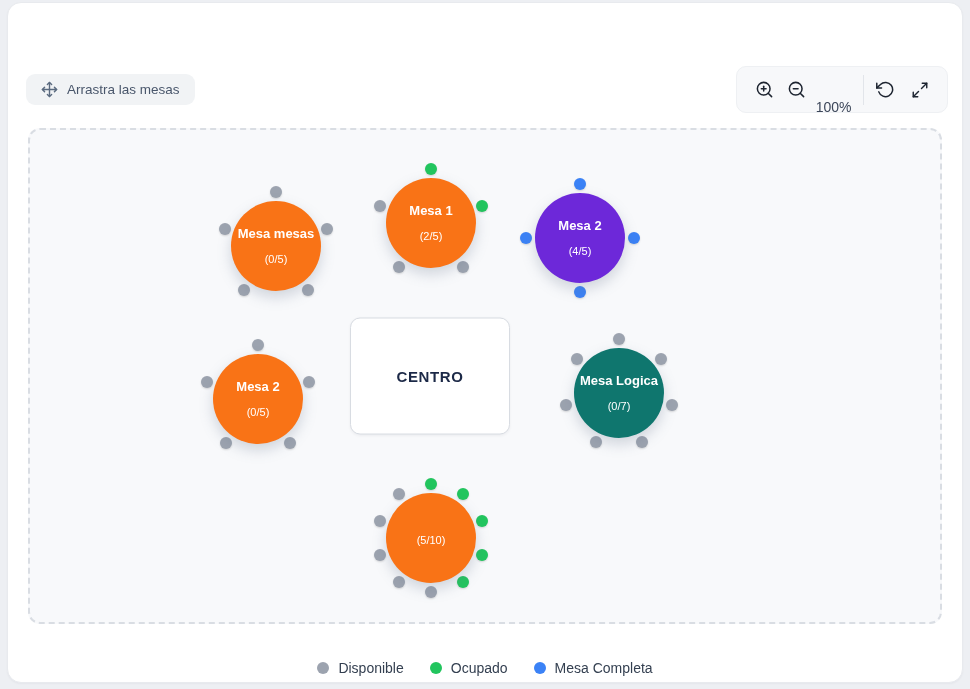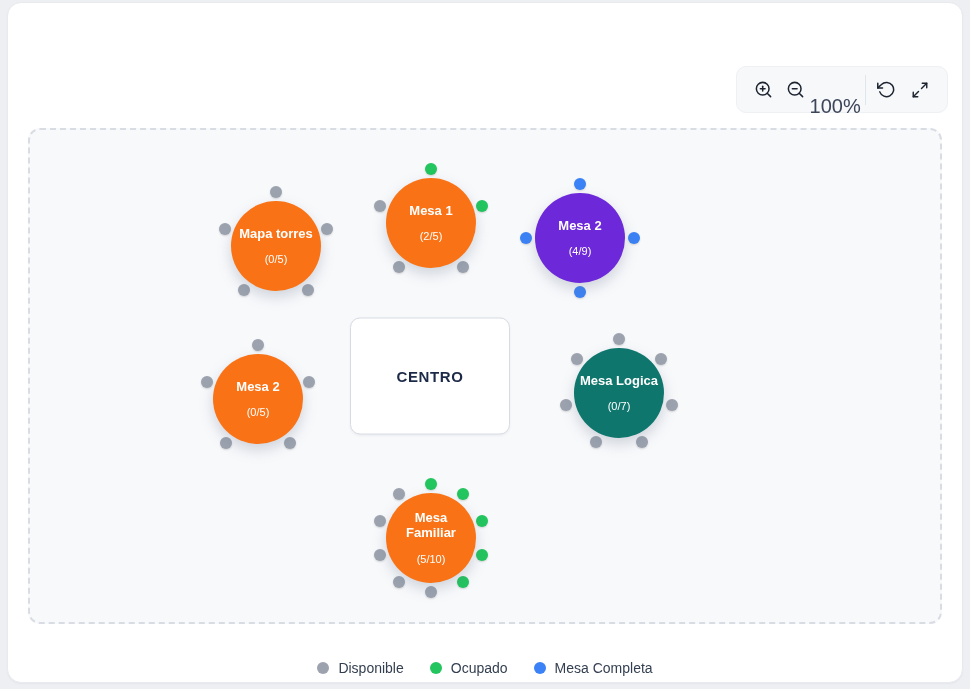--- a/index.html
+++ b/index.html
@@ -41,21 +41,21 @@
     background: #f7f8fa; border: 1px solid #eef0f3; border-radius: 10px;
     display: flex; align-items: center; padding: 0 13px;
   }
   .tool-btn {
     width: 30px; height: 30px; border: none; background: transparent;
     display: flex; align-items: center; justify-content: center;
     color: #1d2430; cursor: pointer; padding: 0;
   }
   .zoom-level {
     width: 48px; text-align: center;
-    font-size: 20px; color: #3c4659; margin-top: 34px;
+    font-size: 14px; color: #3c4659; margin-top: 34px;
   }
   .tb-divider {
     width: 1px; height: 30px; background: #e2e5ea; margin: 0 7px;
   }
   .map-area {
     position: absolute; left: 20px; top: 125px;
     width: 914px; height: 496px;
     border: 2px dashed #d9dde3; border-radius: 12px;
     background: #f8f9fb;
   }
@@ -89,20 +89,33 @@
   .legend-item { display: flex; align-items: center; gap: 9px; }
   .legend-dot { width: 12px; height: 12px; border-radius: 50%; }
   .legend-label { font-size: 14px; color: #333f50; }
 </style>
 </head>
 <body>
 
 <div class="card">
 
 
+  <div class="drag-pill">
+    <span class="mv">
+      <svg width="17" height="17" viewBox="0 0 24 24" fill="none" stroke="currentColor" stroke-width="2" stroke-linecap="round" stroke-linejoin="round">
+        <polyline points="5 9 2 12 5 15"></polyline>
+          <polyline points="9 5 12 2 15 5"></polyline>
+        <polyline points="15 19 12 22 9 19"></polyline>
+          <polyline points="19 9 22 12 19 15"></polyline>
+        <line x1="2" y1="12" x2="22" y2="12"></line>
+          <line x1="12" y1="2" x2="12" y2="22"></line>
+      </svg>
+    </span>
+    <span>Arrastra las mesas</span>
+  </div>
 
   <div class="toolbar">
     <button class="tool-btn">
       <svg width="19" height="19" viewBox="0 0 24 24" fill="none" stroke="currentColor" stroke-width="1.9" stroke-linecap="round" stroke-linejoin="round">
         <circle cx="11" cy="11" r="8"></circle>
           <line x1="21" y1="21" x2="16.65" y2="16.65"></line>
         <line x1="11" y1="8" x2="11" y2="14"></line>
           <line x1="8" y1="11" x2="14" y2="11"></line>
       </svg>
     </button>
@@ -135,39 +148,39 @@
     <div class="center-area" style="left: 400px; top: 246px; width: 160px; height: 117px;">
       <span>CENTRO</span>
     </div>
     <div id="tables-layer">
         <div class="seat" style="left: 246px; top: 62px; background: rgb(156, 163, 175);"></div>
         <div class="seat" style="left: 297.357px; top: 99.3131px; background: rgb(156, 163, 175);"></div>
         <div class="seat" style="left: 277.74px; top: 159.687px; background: rgb(156, 163, 175);"></div>
         <div class="seat" style="left: 214.26px; top: 159.687px; background: rgb(156, 163, 175);"></div>
         <div class="seat" style="left: 194.643px; top: 99.3131px; background: rgb(156, 163, 175);"></div>
         <div class="table-circle" style="left: 246px; top: 116px; background: rgb(249, 115, 22);">
-          <div class="table-name">Mapa torres</div>
+          <div class="table-name">Mesa mesas</div>
           <div class="table-occ">(0/5)</div>
         </div>
         <div class="seat" style="left: 401px; top: 39px; background: rgb(34, 197, 94);"></div>
         <div class="seat" style="left: 452.357px; top: 76.3131px; background: rgb(34, 197, 94);"></div>
         <div class="seat" style="left: 432.74px; top: 136.687px; background: rgb(156, 163, 175);"></div>
         <div class="seat" style="left: 369.26px; top: 136.687px; background: rgb(156, 163, 175);"></div>
         <div class="seat" style="left: 349.643px; top: 76.3131px; background: rgb(156, 163, 175);"></div>
         <div class="table-circle" style="left: 401px; top: 93px; background: rgb(249, 115, 22);">
           <div class="table-name">Mesa 1</div>
           <div class="table-occ">(2/5)</div>
         </div>
         <div class="seat" style="left: 550px; top: 54px; background: rgb(59, 130, 246);"></div>
         <div class="seat" style="left: 604px; top: 108px; background: rgb(59, 130, 246);"></div>
         <div class="seat" style="left: 550px; top: 162px; background: rgb(59, 130, 246);"></div>
         <div class="seat" style="left: 496px; top: 108px; background: rgb(59, 130, 246);"></div>
         <div class="table-circle" style="left: 550px; top: 108px; background: #6d28d9;">
           <div class="table-name">Mesa 2</div>
-          <div class="table-occ">(4/9)</div>
+          <div class="table-occ">(4/5)</div>
         </div>
         <div class="seat" style="left: 228px; top: 215px; background: rgb(156, 163, 175);"></div>
         <div class="seat" style="left: 279.357px; top: 252.313px; background: rgb(156, 163, 175);"></div>
         <div class="seat" style="left: 259.74px; top: 312.687px; background: rgb(156, 163, 175);"></div>
         <div class="seat" style="left: 196.26px; top: 312.687px; background: rgb(156, 163, 175);"></div>
         <div class="seat" style="left: 176.643px; top: 252.313px; background: rgb(156, 163, 175);"></div>
         <div class="table-circle" style="left: 228px; top: 269px; background: rgb(249, 115, 22);">
           <div class="table-name">Mesa 2</div>
           <div class="table-occ">(0/5)</div>
         </div>
@@ -186,21 +199,20 @@
         <div class="seat" style="left: 432.74px; top: 364.313px; background: rgb(34, 197, 94);"></div>
         <div class="seat" style="left: 452.357px; top: 391.313px; background: rgb(34, 197, 94);"></div>
         <div class="seat" style="left: 452.357px; top: 424.687px; background: rgb(34, 197, 94);"></div>
         <div class="seat" style="left: 432.74px; top: 451.687px; background: rgb(34, 197, 94);"></div>
         <div class="seat" style="left: 401px; top: 462px; background: rgb(156, 163, 175);"></div>
         <div class="seat" style="left: 369.26px; top: 451.687px; background: rgb(156, 163, 175);"></div>
         <div class="seat" style="left: 349.643px; top: 424.687px; background: rgb(156, 163, 175);"></div>
         <div class="seat" style="left: 349.643px; top: 391.313px; background: rgb(156, 163, 175);"></div>
         <div class="seat" style="left: 369.26px; top: 364.313px; background: rgb(156, 163, 175);"></div>
         <div class="table-circle" style="left: 401px; top: 408px; background: rgb(249, 115, 22);">
-          <div class="table-name">Mesa Familiar</div>
           <div class="table-occ">(5/10)</div>
         </div>
       </div>
   </div>
 
   <div class="legend" id="legend">
       <div class="legend-item">
         <span class="legend-dot" style="background: rgb(156, 163, 175);"></span>
         <span class="legend-label">Disponible</span>
       </div>

